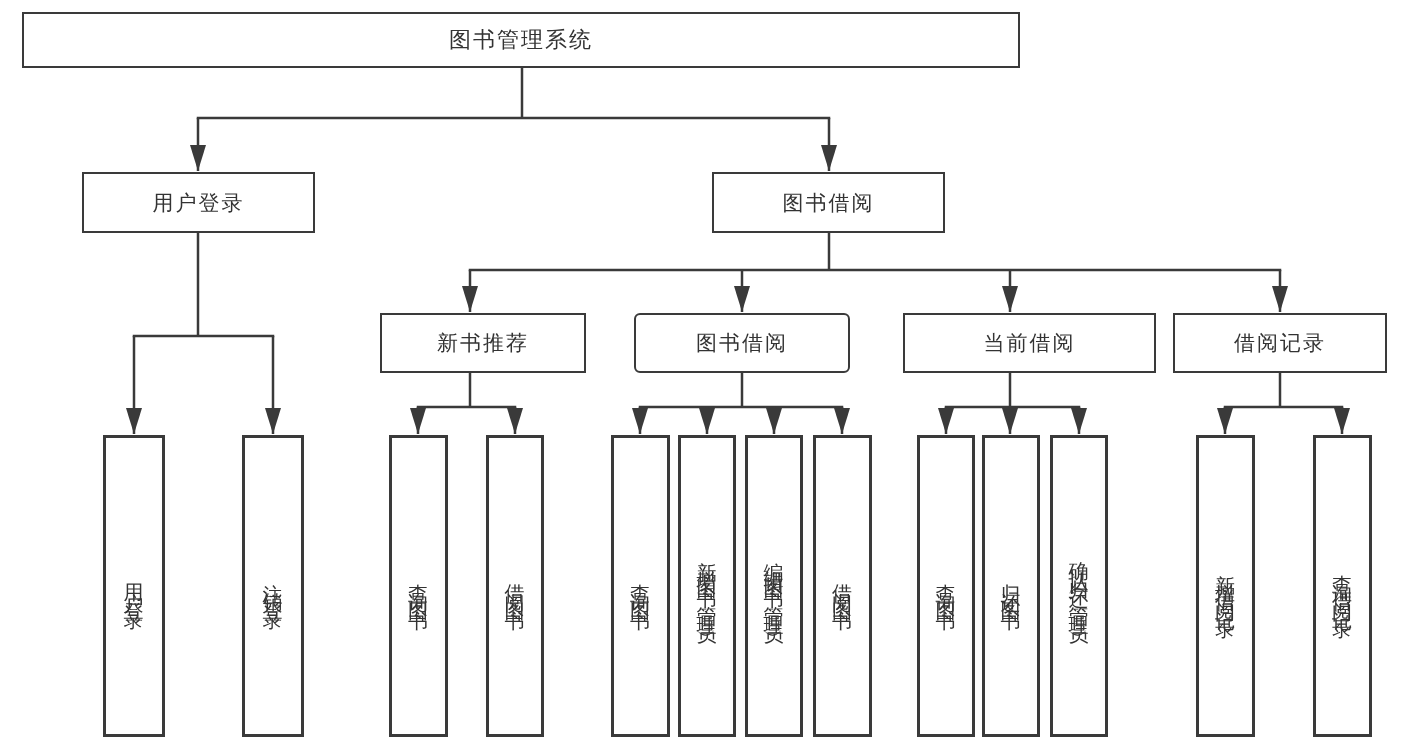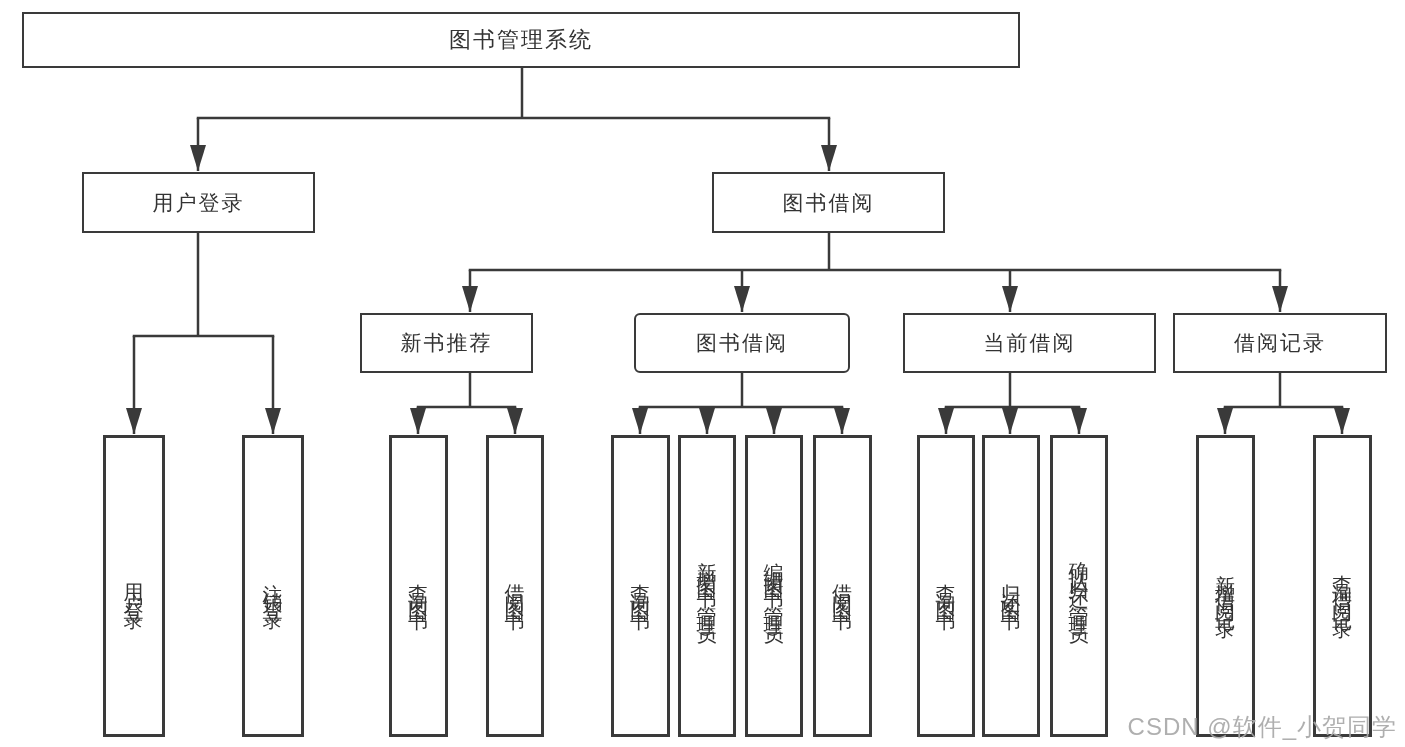--- a/index.html
+++ b/index.html
@@ -20,21 +20,21 @@
     display:flex;
     align-items:center;
     justify-content:center;
     z-index:2;
   }
   .node.h{font-size:21px;letter-spacing:2px;}
   .node.root{left:22px;top:12px;width:998px;height:56px;font-size:22px;}
   .node.lv2a{left:82px;top:172px;width:233px;height:61px;}
   .node.lv2b{left:712px;top:172px;width:233px;height:61px;}
   .node.lv3{top:313px;height:60px;}
-  .node.lv3a{left:360px;width:173px;font-family:Liberation Serif, serif;}
+  .node.lv3a{left:380px;width:206px;font-family:Liberation Serif, serif;}
   .node.lv3b{left:634px;width:216px;border-radius:6px;}
   .node.lv3c{left:903px;width:253px;}
   .node.lv3d{left:1173px;width:214px;font-family:Liberation Mono, monospace;}
   .leaf{
     position:absolute;
     top:435px;height:302px;
     background:#ffffff;
     border:3px solid #3a3a3a;
     box-sizing:border-box;
     display:flex;align-items:center;justify-content:center;
@@ -174,15 +174,14 @@
     <span>确认归还（管理员）</span>
   </div>
 
   <div class="leaf" style="left:1196px;width:59px;">
     <span>新增借阅记录</span>
   </div>
   <div class="leaf" style="left:1313px;width:59px;">
     <span>查询借阅记录</span>
   </div>
 
-  <div class="watermark">CSDN @软件_小贺同学</div>
 
 </div>
 
 </body></html>

